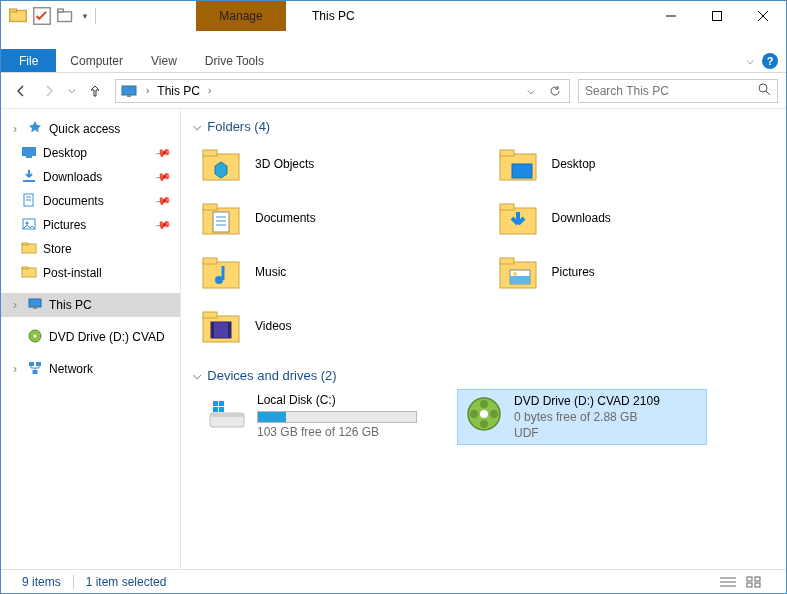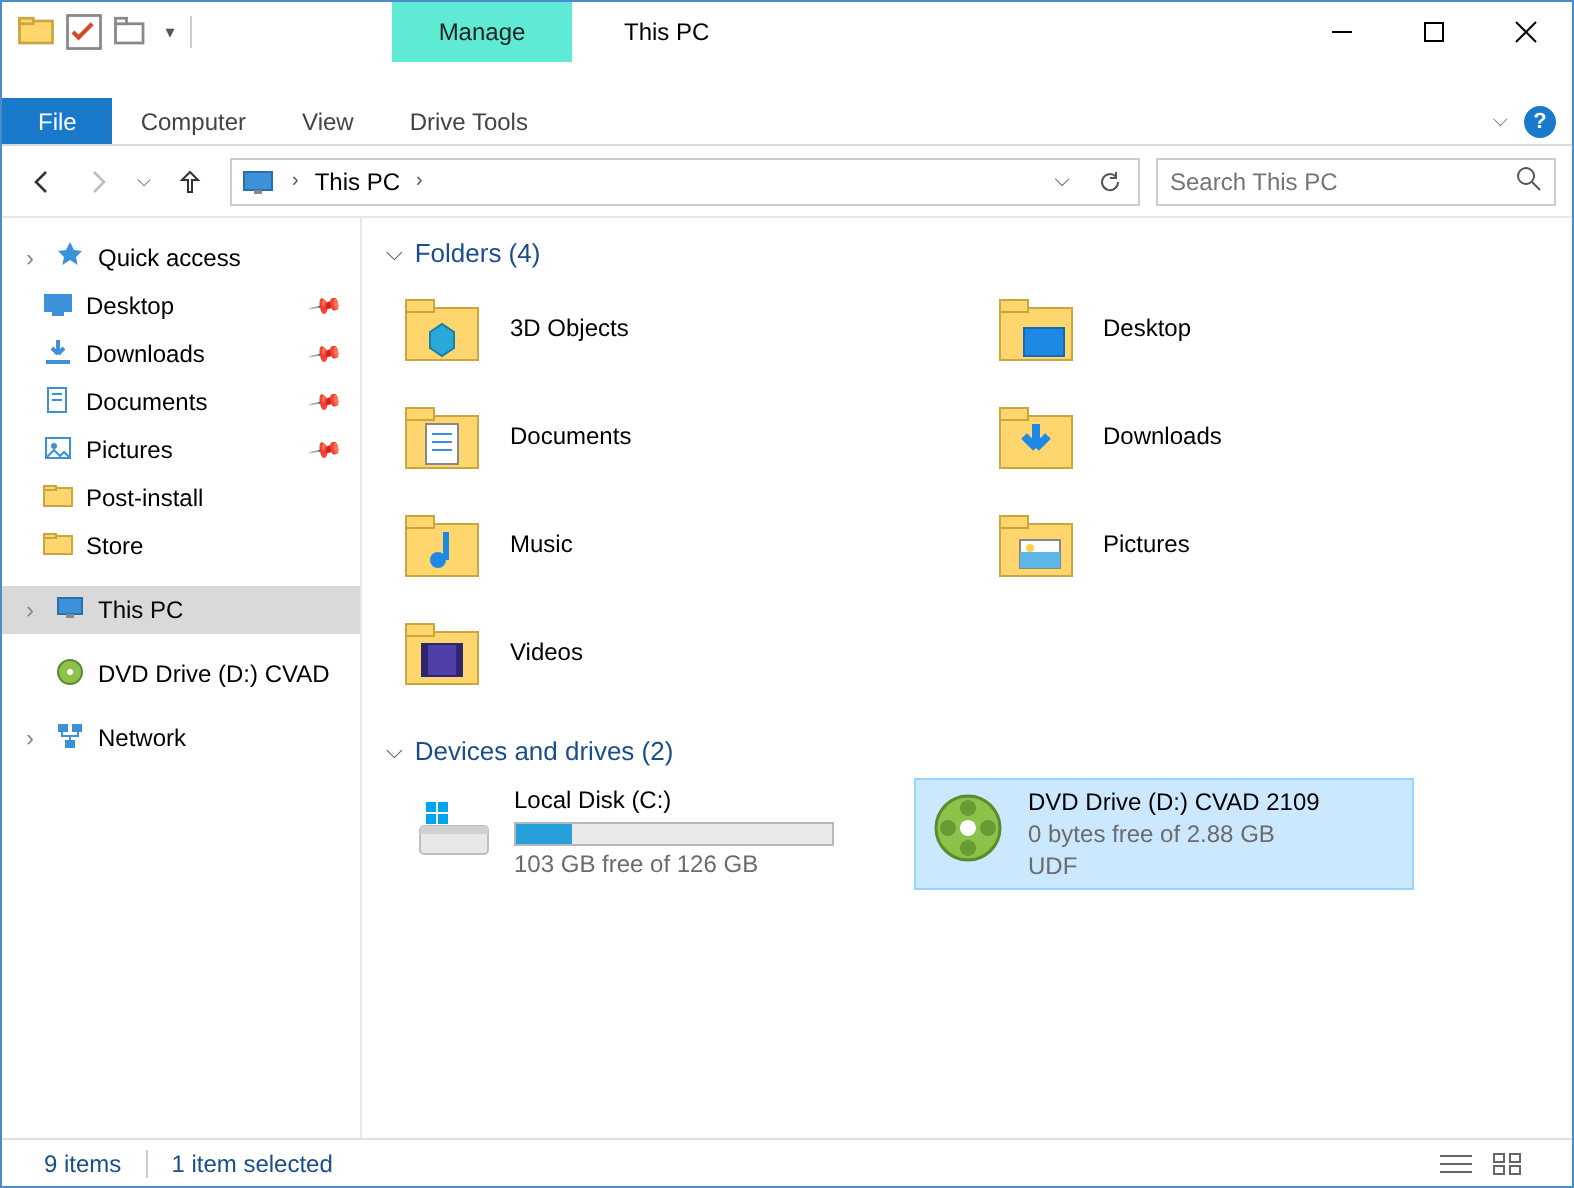--- a/index.html
+++ b/index.html
@@ -4,21 +4,21 @@
 <style>
   * { box-sizing: border-box; margin: 0; padding: 0; font-family: "Segoe UI", Tahoma, sans-serif; }
   body { background: #fff; }
   .window { width: 787px; height: 594px; border: 1px solid #4a8cca; display: flex; flex-direction: column; background: #fff; position: relative; }
 
   
   .titlebar { height: 30px; display: flex; align-items: center; background: #fff; }
   .titlebar-left { display: flex; align-items: center; padding-left: 6px; gap: 2px; }
   .mini-icon { width: 22px; height: 22px; display: flex; align-items: center; justify-content: center; }
   .qat-sep { width: 1px; height: 16px; background: #ccc; margin: 0 2px; }
-  .contextual-tab { margin-left: 98px; width: 90px; height: 30px; background: #5eead4; display: flex; align-items: center; justify-content: center; font-size: 12px; color: #222; }
+  .contextual-tab { margin-left: 98px; width: 90px; height: 30px; background: #a16207; display: flex; align-items: center; justify-content: center; font-size: 12px; color: #222; }
   .title-text { margin-left: 26px; font-size: 12px; color: #000; }
   .win-controls { margin-left: auto; display: flex; }
   .win-btn { width: 46px; height: 30px; display: flex; align-items: center; justify-content: center; font-size: 13px; color: #000; }
 
   
   .ribbon { height: 24px; display: flex; align-items: stretch; border-bottom: 1px solid #d9d9d9; margin-top: 18px; }
   .ribbon-tab { padding: 0 14px; font-size: 12px; display: flex; align-items: center; color: #444; }
   .ribbon-tab.file { background: #1979ca; color: #fff; padding: 0 18px; }
   .ribbon-tab.drive { color: #444; }
   .ribbon-right { margin-left: auto; display: flex; align-items: center; padding-right: 8px; gap: 8px; }
@@ -226,28 +226,28 @@
               <path d="M2 13l4-4 3 3 2-2 3 3" fill="none" stroke="#3c91d8"></path>
             </svg></span>
         <span>Pictures</span>
         <span class="pin">📌</span>
       </div>
       <div class="side-item">
         <span><svg width="16" height="16" viewBox="0 0 16 16">
               <rect x="1" y="4" width="14" height="9" fill="#ffd66e" stroke="#caa63f"></rect>
               <rect x="1" y="3" width="6" height="2" fill="#ffd66e" stroke="#caa63f"></rect>
             </svg></span>
-        <span>Post-install</span>
+        <span>Store</span>
       </div>
       <div class="side-item">
         <span><svg width="16" height="16" viewBox="0 0 16 16">
               <rect x="1" y="4" width="14" height="9" fill="#ffd66e" stroke="#caa63f"></rect>
               <rect x="1" y="3" width="6" height="2" fill="#ffd66e" stroke="#caa63f"></rect>
             </svg></span>
-        <span>Store</span>
+        <span>Post-install</span>
       </div>
       <div style="height:8px"></div>
       <div class="side-item top sel">
         <span class="exp">›</span>
         <span><svg width="16" height="16" viewBox="0 0 16 16">
               <rect x="2" y="3" width="12" height="8" fill="#3c91d8" stroke="#2a6fa8"></rect>
               <rect x="6" y="11" width="4" height="2" fill="#888"></rect>
             </svg></span>
         <span>This PC</span>
       </div>

